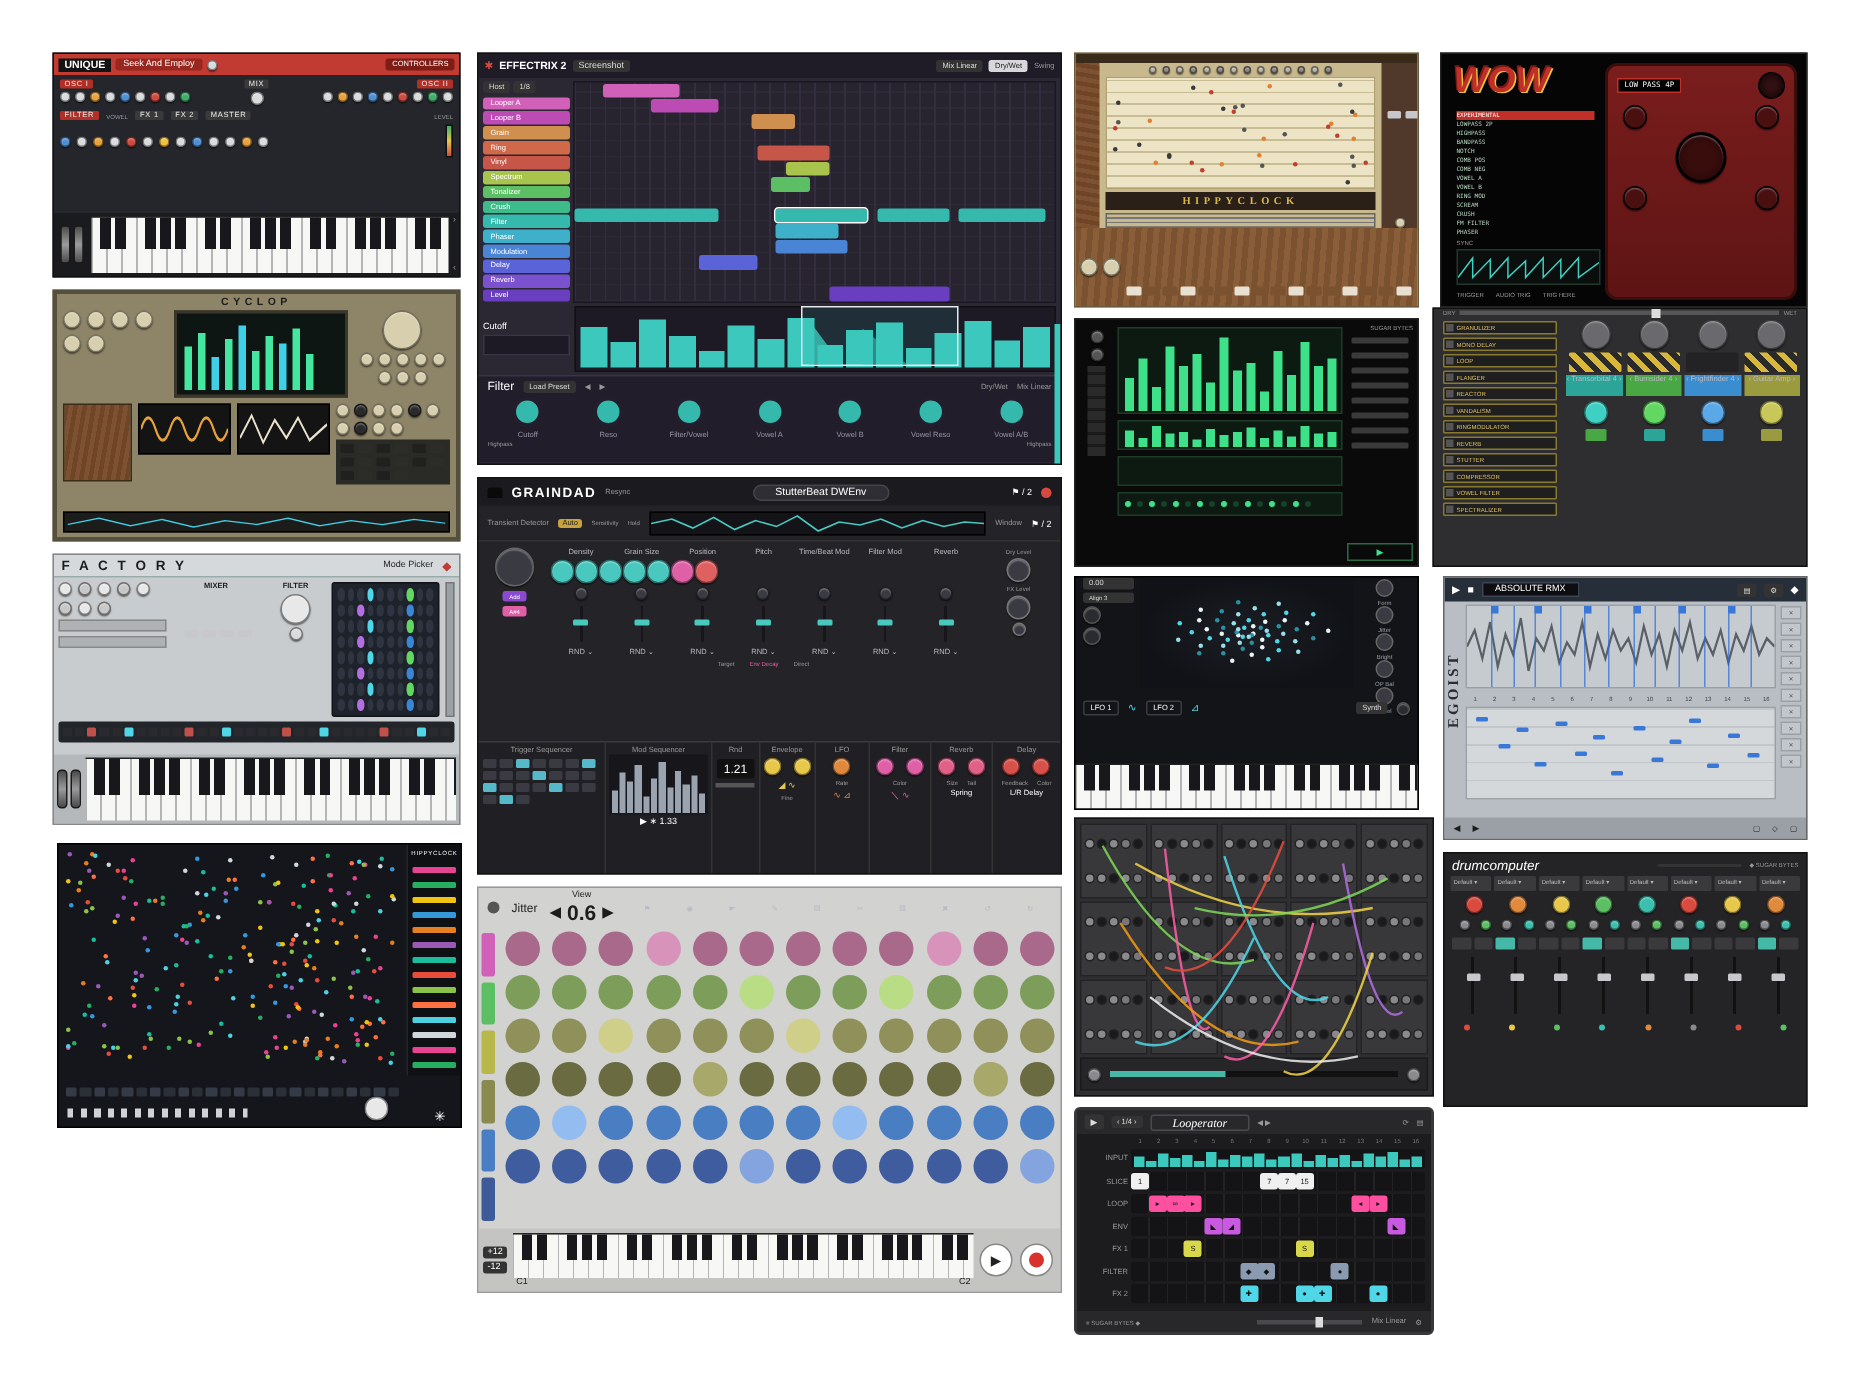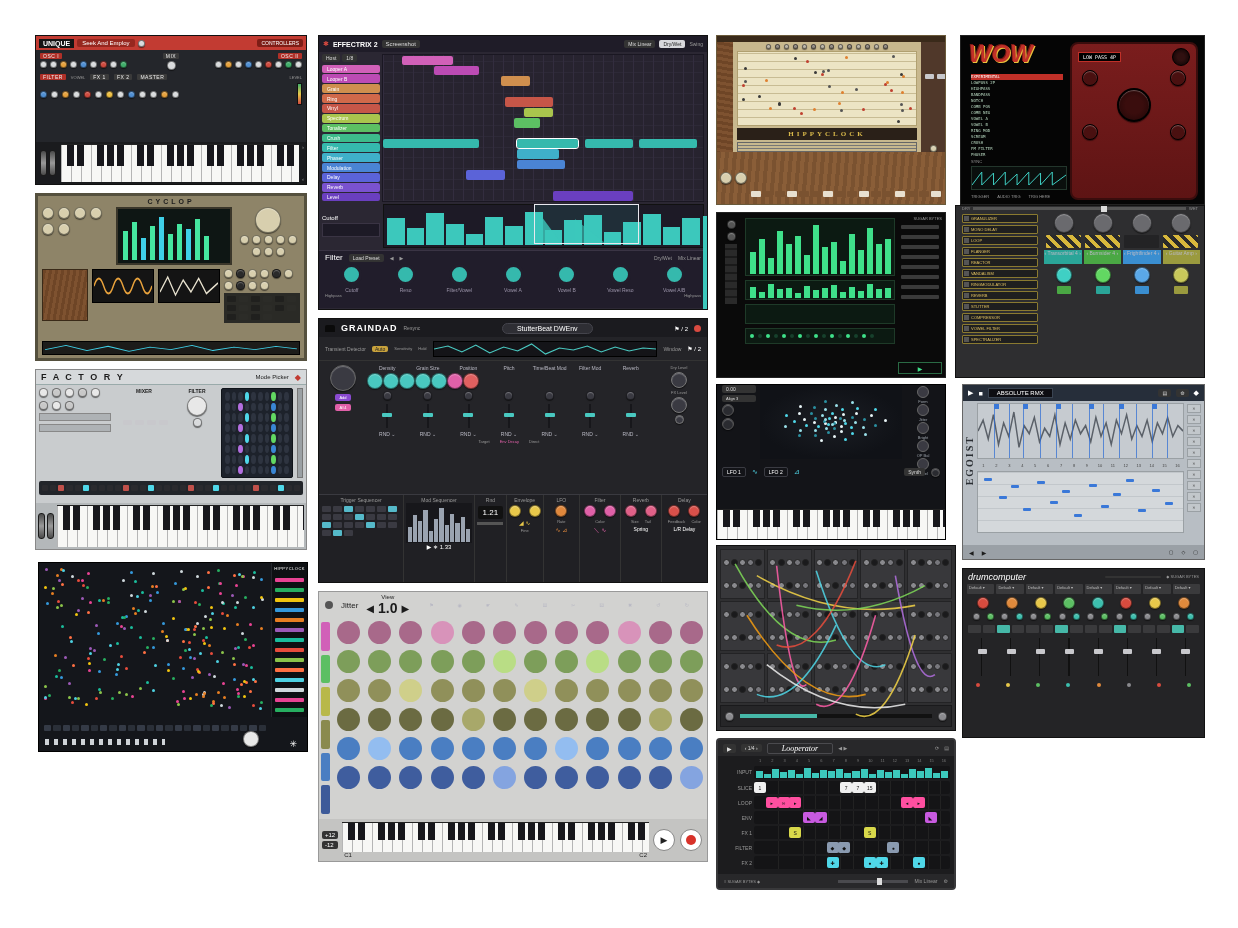--- a/index.html
+++ b/index.html
@@ -991,21 +991,21 @@
   </div>
 
   <div class="panel" style="left:318px;top:591px;width:390px;height:271px;background:#d2d2d0;border:1px solid #999">
     <div class="fc" style="height:26px;padding:0 6px;gap:8px">
       <span style="width:8px;height:8px;border-radius:50%;background:#555"></span>
       <span class="t8 dk">Jitter</span>
       <div class="fcol" style="align-items:center">
         <span class="t6 dk">View</span>
         <div class="fc" style="gap:4px">
           <span class="t10 dk">◀</span>
-          <span class="t14 dk b">1.0</span>
+          <span class="t14 dk b">0.6</span>
           <span class="t10 dk">▶</span>
         </div>
       </div>
       <div class="fc" style="flex:1;justify-content:space-around;color:#555;font-size:10px">
           <div class="glab">⚑</div>
           <div class="glab">◉</div>
           <div class="glab">☛</div>
           <div class="glab">✎</div>
           <div class="glab">⚄</div>
           <div class="glab">✂</div>

